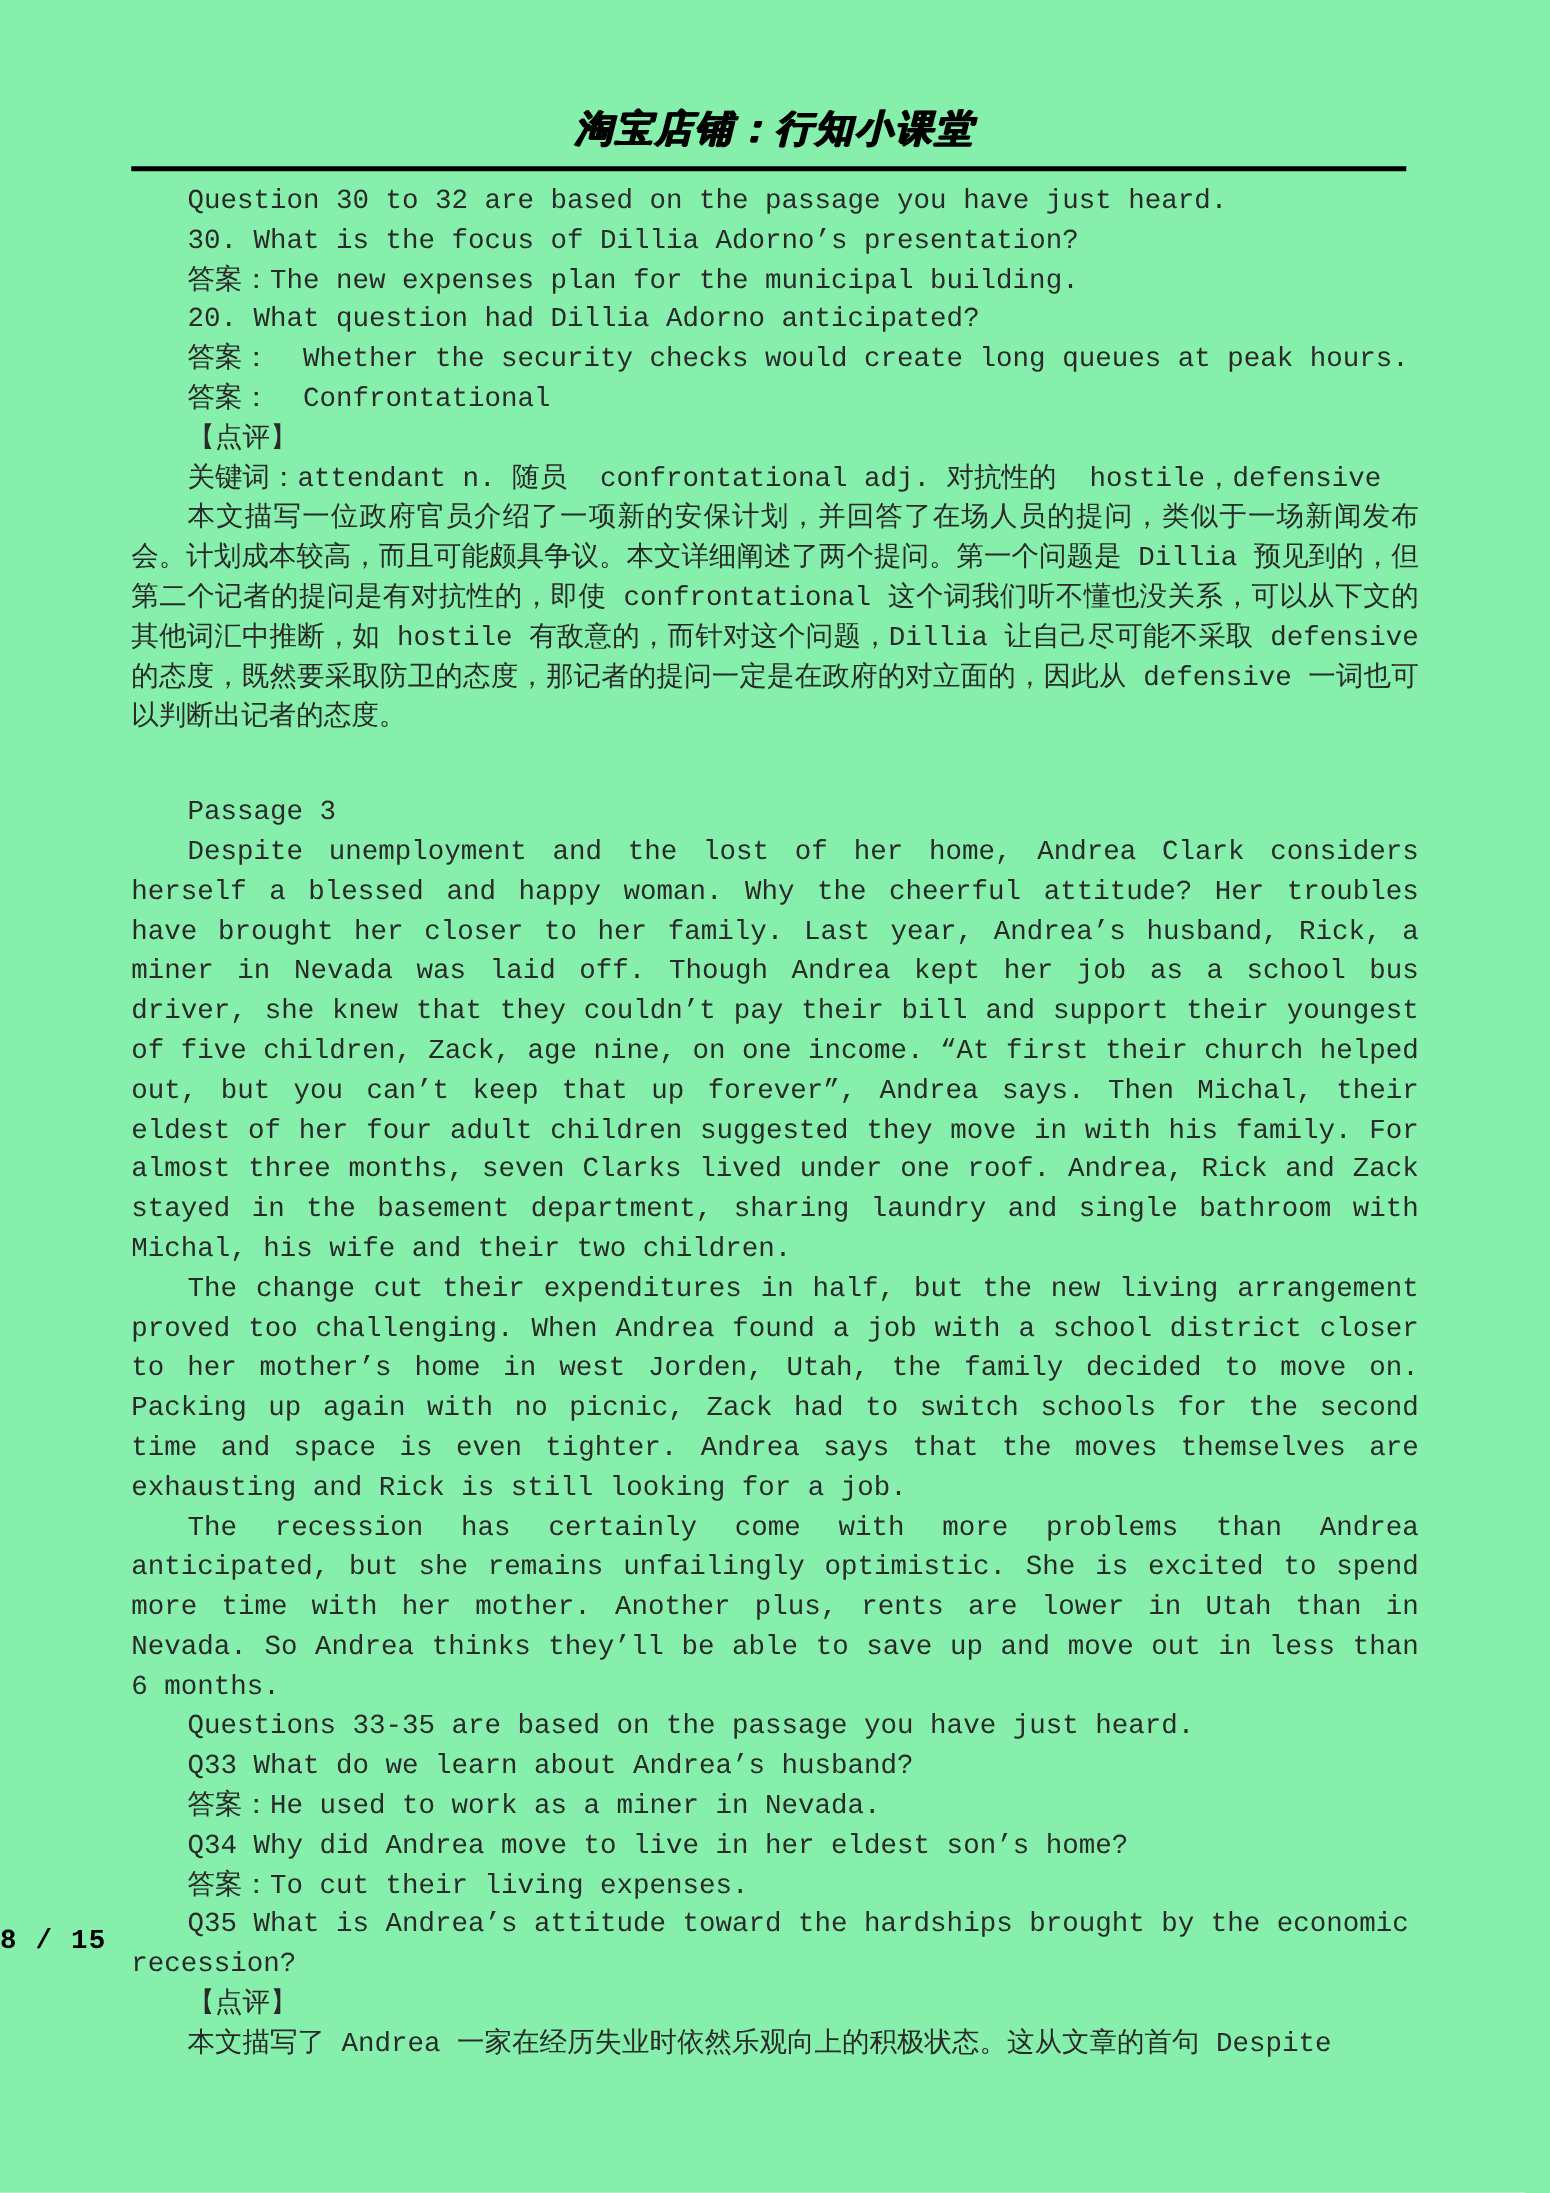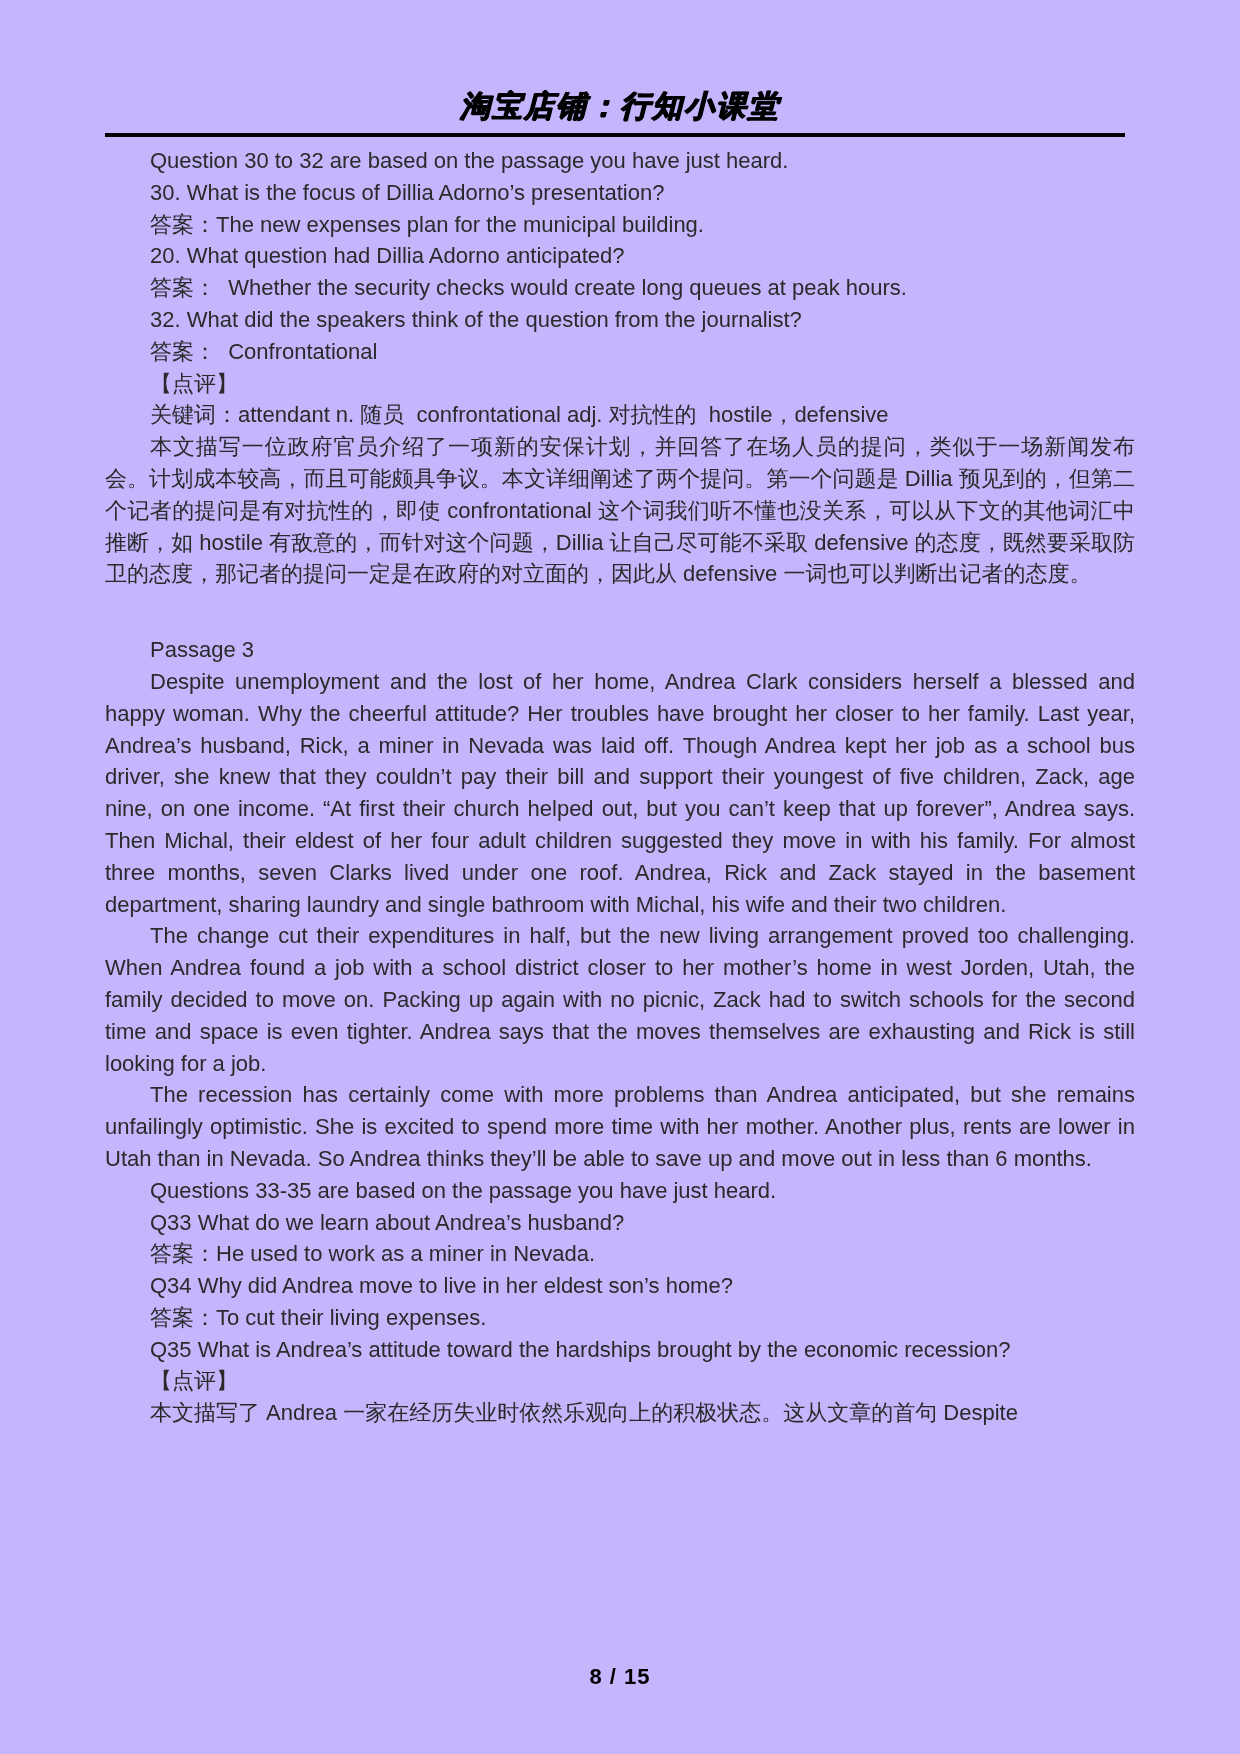--- a/index.html
+++ b/index.html
@@ -2,22 +2,22 @@
 <html><head>
 <meta charset="utf-8">
 <style>
   * { margin: 0; padding: 0; box-sizing: border-box; }
   html, body { background: #e8e8e8; }
   .page {
     position: relative;
     width: 1240px;
     height: 1754px;
     margin: 0 auto;
-    background: #c4b5fd;
-    font-family: Liberation Sans, sans-serif;
+    background: #86efac;
+    font-family: Liberation Mono, monospace;
     color: #2a2a2a;
     overflow: hidden;
   }
   .doc-header {
     padding-top: 90px;
     margin: 0 105px;
   }
   .shop-title {
     text-align: center;
     font-size: 30px;
@@ -42,24 +42,23 @@
   }
   .block { text-indent: 45px; }
   .line  { white-space: pre-wrap; }
   .para  {
     text-align: justify;
     text-justify: inter-ideograph;
   }
   .spacer { height: 44px; text-indent: 0; }
   .doc-footer {
     position: absolute;
-    top: 1664px;
+    top: 1540px;
     left: 0;
     width: 100%;
-    text-align: center;
   }
   .page-number {
     font-weight: bold;
     font-size: 22px;
     color: #000000;
     letter-spacing: 1px;
   }
 </style>
 </head>
 <body>
@@ -70,21 +69,20 @@
     <div class="shop-title">淘宝店铺：行知小课堂</div>
     <div class="title-rule"></div>
   </header>
 
   <main class="doc-body" id="doc-body">
       <div class="block line">Question 30 to 32 are based on the passage you have just heard.</div>
       <div class="block line">30. What is the focus of Dillia Adorno’s presentation?</div>
       <div class="block line">答案：The new expenses plan for the municipal building.</div>
       <div class="block line">20. What question had Dillia Adorno anticipated?</div>
       <div class="block line">答案：&nbsp;&nbsp;Whether the security checks would create long queues at peak hours.</div>
-      <div class="block line">32. What did the speakers think of the question from the journalist?</div>
       <div class="block line">答案：&nbsp;&nbsp;Confrontational</div>
       <div class="block line">【点评】</div>
       <div class="block line">关键词：attendant n. 随员&nbsp;&nbsp;confrontational adj. 对抗性的&nbsp;&nbsp;hostile，defensive</div>
       <div class="block para">本文描写一位政府官员介绍了一项新的安保计划，并回答了在场人员的提问，类似于一场新闻发布会。计划成本较高，而且可能颇具争议。本文详细阐述了两个提问。第一个问题是 Dillia 预见到的，但第二个记者的提问是有对抗性的，即使 confrontational 这个词我们听不懂也没关系，可以从下文的其他词汇中推断，如 hostile 有敌意的，而针对这个问题，Dillia 让自己尽可能不采取 defensive 的态度，既然要采取防卫的态度，那记者的提问一定是在政府的对立面的，因此从 defensive 一词也可以判断出记者的态度。</div>
       <div class="block spacer"></div>
       <div class="block line">Passage 3</div>
       <div class="block para">Despite unemployment and the lost of her home, Andrea Clark considers herself a blessed and happy woman. Why the cheerful attitude? Her troubles have brought her closer to her family. Last year, Andrea’s husband, Rick, a miner in Nevada was laid off. Though Andrea kept her job as a school bus driver, she knew that they couldn’t pay their bill and support their youngest of five children, Zack, age nine, on one income. “At first their church helped out, but you can’t keep that up forever”, Andrea says. Then Michal, their eldest of her four adult children suggested they move in with his family. For almost three months, seven Clarks lived under one roof. Andrea, Rick and Zack stayed in the basement department, sharing laundry and single bathroom with Michal, his wife and their two children.</div>
       <div class="block para">The change cut their expenditures in half, but the new living arrangement proved too challenging. When Andrea found a job with a school district closer to her mother’s home in west Jorden, Utah, the family decided to move on. Packing up again with no picnic, Zack had to switch schools for the second time and space is even tighter. Andrea says that the moves themselves are exhausting and Rick is still looking for a job.</div>
       <div class="block para">The recession has certainly come with more problems than Andrea anticipated, but she remains unfailingly optimistic. She is excited to spend more time with her mother. Another plus, rents are lower in Utah than in Nevada. So Andrea thinks they’ll be able to save up and move out in less than 6 months.</div>
       <div class="block line">Questions 33-35 are based on the passage you have just heard.</div>

